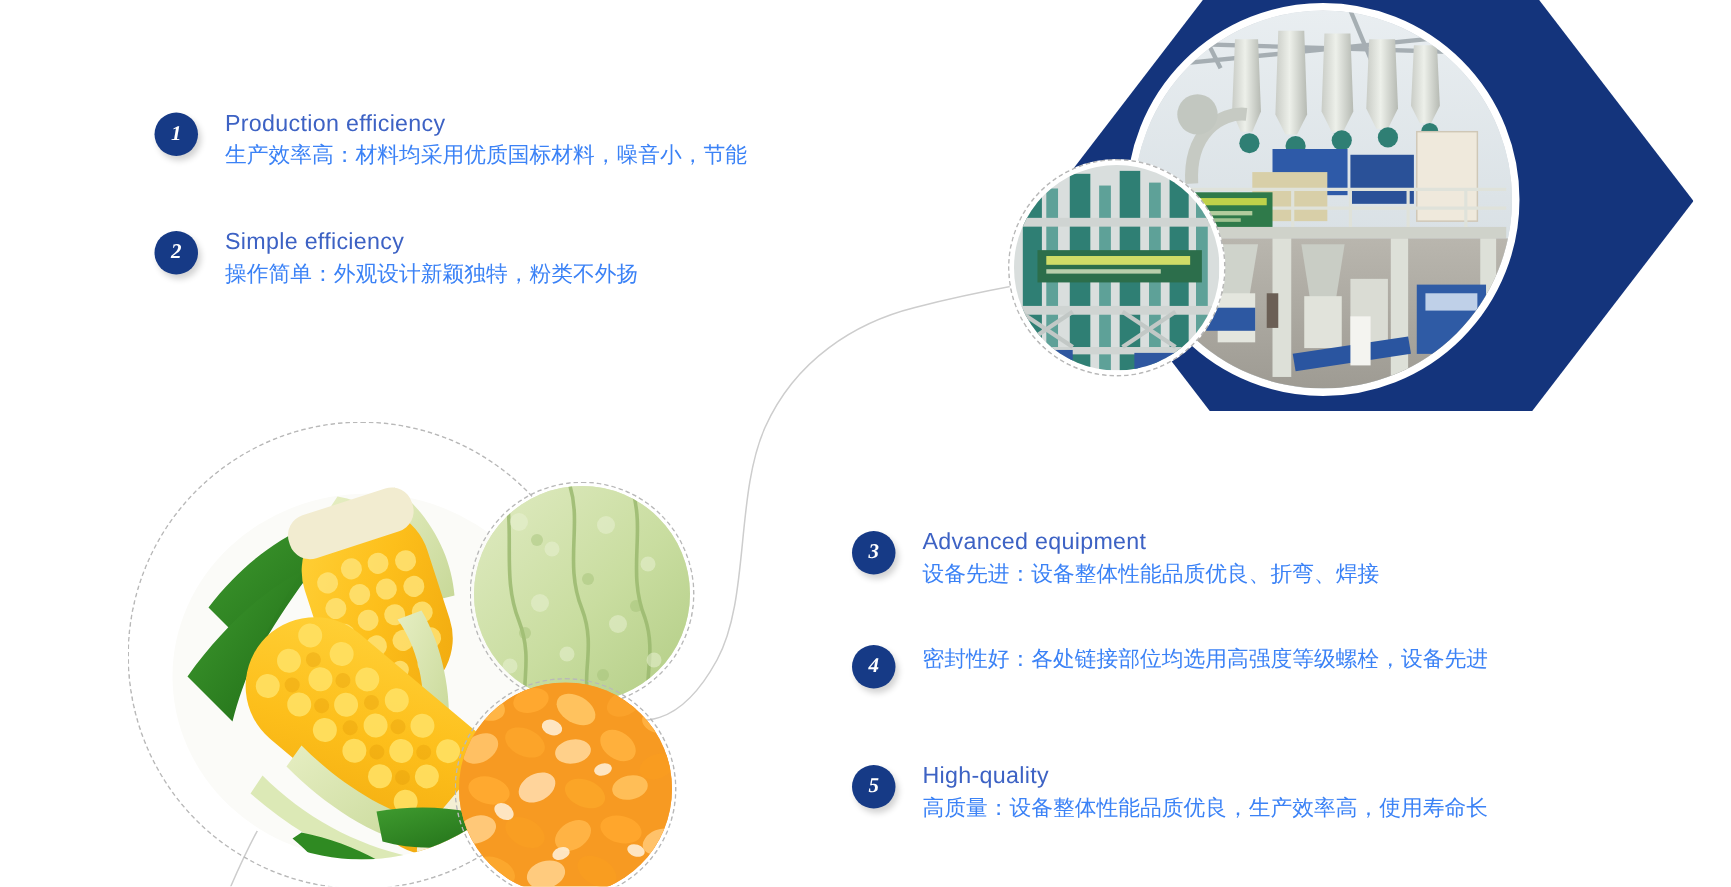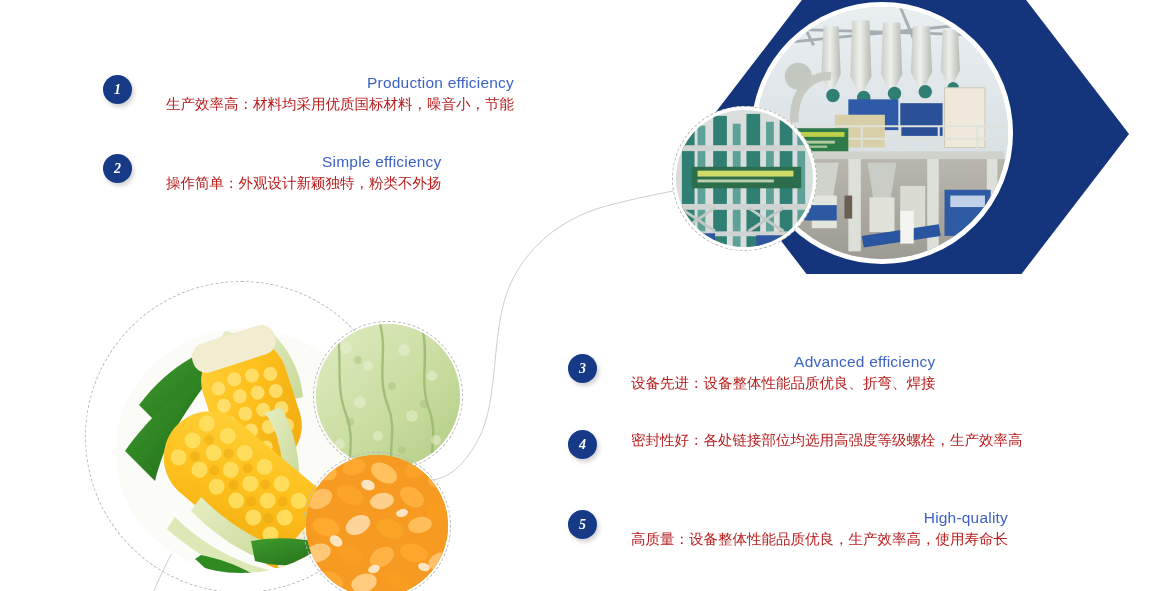--- a/index.html
+++ b/index.html
@@ -30,29 +30,27 @@
     box-shadow:2px 3px 4px rgba(0,0,0,0.18);
     font-family:"Liberation Serif","DejaVu Serif",serif;
   }
   .ftext{margin-left:18px;}
   .ftitle{
     color:#3d62c4;
     font-size:15.5px;
     line-height:19px;
     letter-spacing:0.2px;
     white-space:nowrap;
-    text-align:right;
   }
   .fdesc{
-    color:#b91c1c;
+    color:#3b82f6;
     font-size:14.5px;
     line-height:22px;
     white-space:nowrap;
     margin-top:1px;
-    margin-left:16px;
   }
 
   
   .hex-wrap{position:absolute;left:663px;top:-6px;width:491px;height:285px;}
   .hex{
     position:absolute;left:36px;top:0;width:430px;height:280px;
     background:#14347c;
     clip-path:polygon(25% 0%, 75% 0%, 100% 50%, 75% 100%, 25% 100%, 0% 50%);
   }
   .photo-circle{
@@ -449,29 +447,29 @@
     <div class="badge">2</div>
     <div class="ftext">
       <div class="ftitle">Simple efficiency</div>
       <div class="fdesc">操作简单：外观设计新颖独特，粉类不外扬</div>
     </div>
   </div>
 
   <div class="feature" style="left:568px;top:352px;">
     <div class="badge">3</div>
     <div class="ftext">
-      <div class="ftitle">Advanced efficiency</div>
+      <div class="ftitle">Advanced equipment</div>
       <div class="fdesc">设备先进：设备整体性能品质优良、折弯、焊接</div>
     </div>
   </div>
 
   <div class="feature" style="left:568px;top:428px;">
     <div class="badge">4</div>
     <div class="ftext">
-      <div class="fdesc">密封性好：各处链接部位均选用高强度等级螺栓，生产效率高</div>
+      <div class="fdesc">密封性好：各处链接部位均选用高强度等级螺栓，设备先进</div>
     </div>
   </div>
 
   <div class="feature" style="left:568px;top:508px;">
     <div class="badge">5</div>
     <div class="ftext">
       <div class="ftitle">High-quality</div>
       <div class="fdesc">高质量：设备整体性能品质优良，生产效率高，使用寿命长</div>
     </div>
   </div>

